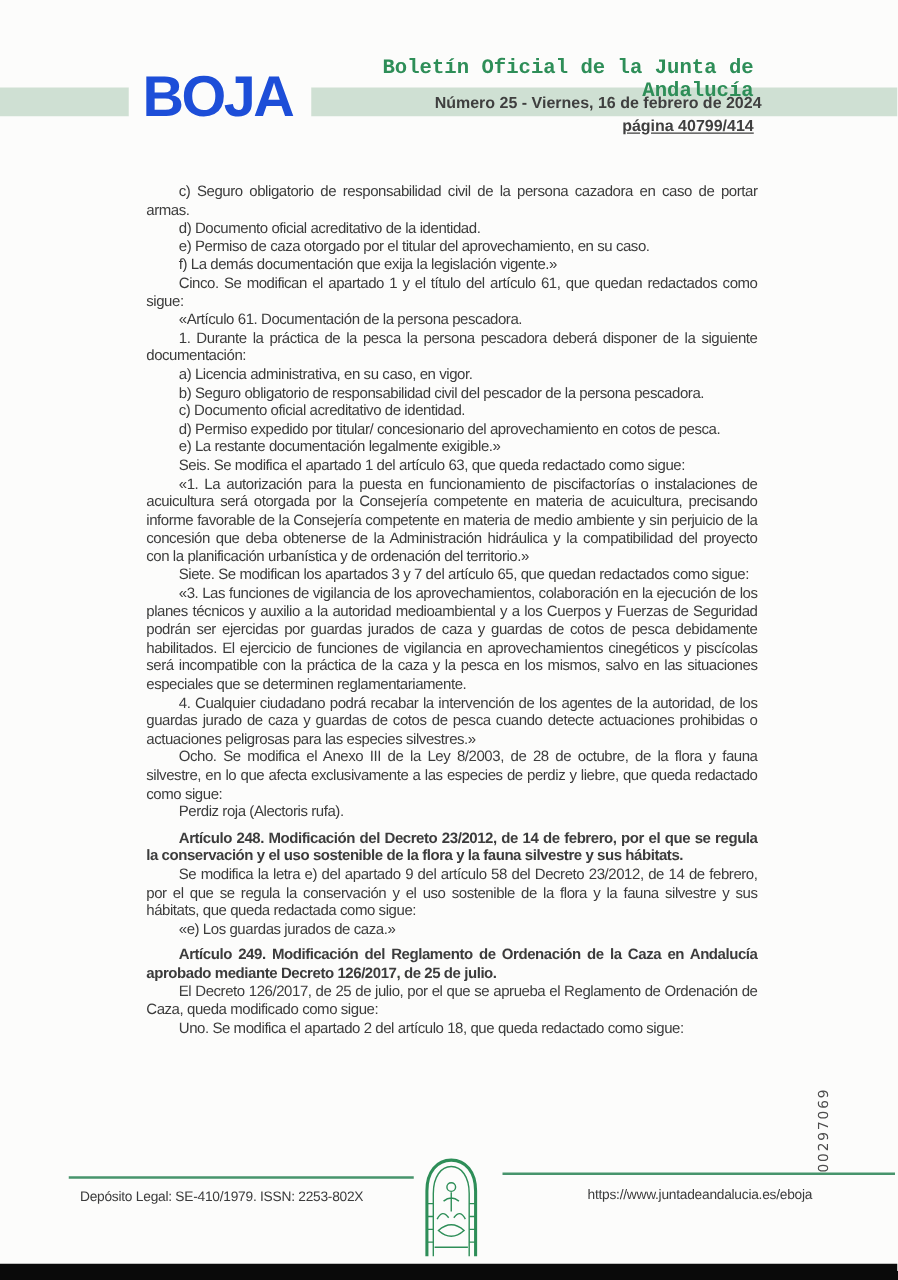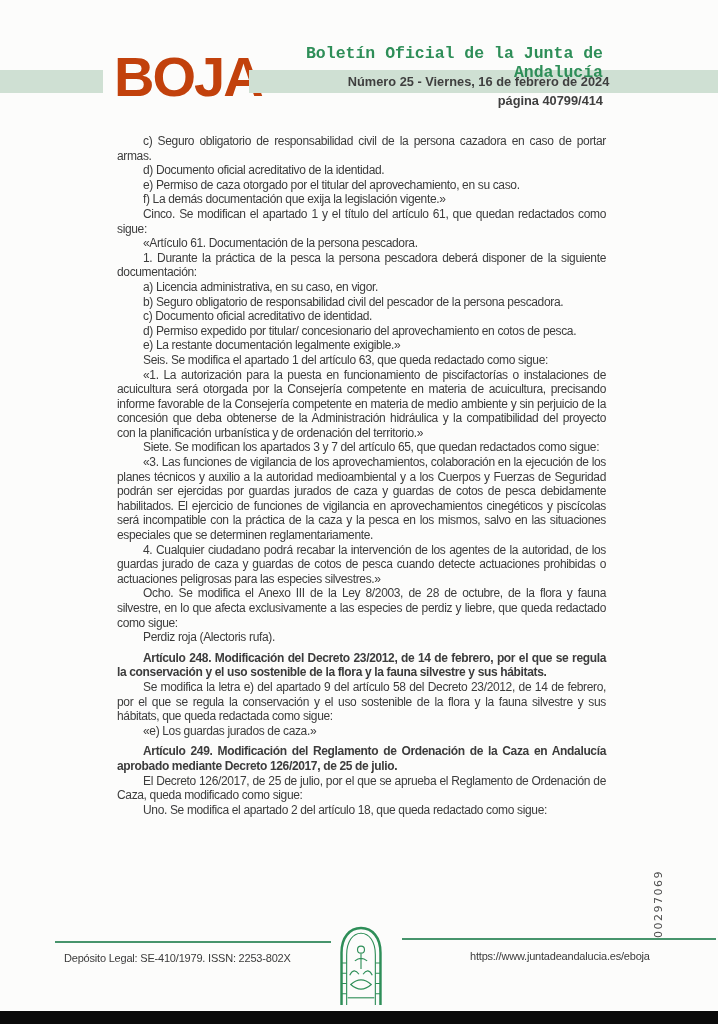--- a/index.html
+++ b/index.html
@@ -9,40 +9,40 @@
     font-family:"Liberation Sans","DejaVu Sans",sans-serif;
   }
   .page{position:absolute;inset:0;}
 
   
   .band{position:absolute;background:#cfe0d3;height:23px;top:70px;}
   .band-left{left:0;width:103px;}
   .band-right{left:249px;right:0;}
   .boja-logo{
     position:absolute;left:114px;top:51px;width:128px;
-    font-size:56px;line-height:52px;font-weight:bold;
-    letter-spacing:-2px;color:#c2410c;
+    font-size:46px;line-height:52px;font-weight:bold;
+    letter-spacing:-2px;color:#1d4ed8;
   }
   .bulletin-title{
     position:absolute;left:249px;top:44px;width:354px;
     text-align:right;font-size:16.5px;font-weight:bold;color:#2e8e58;font-family:Liberation Mono, monospace;
   }
   .issue-line{
     position:absolute;left:249px;right:10px;top:70px;height:23px;
     display:flex;align-items:center;justify-content:center;
     font-size:12.8px;font-weight:bold;color:#3f3f3f;
   }
   .page-line{
     position:absolute;left:249px;top:93px;width:354px;
-    text-align:right;font-size:12.8px;font-weight:bold;color:#3f3f3f;
+    text-align:right;font-size:12.8px;font-weight:bold;color:#3f3f3f;text-decoration:underline;
   }
 
   
   .doc-body{
-    position:absolute;left:117px;top:134px;width:489px;
+    position:absolute;left:117px;top:146px;width:489px;
     font-size:12px;line-height:14.6px;letter-spacing:-0.35px;
     color:#3c3c3c;text-align:justify;
   }
   .doc-body p{margin:0;text-indent:26px;}
   .doc-body p.gap{margin-top:6px;font-weight:bold;}
 
   
   .margin-code{
     position:absolute;left:652px;top:850px;height:88px;
     writing-mode:vertical-rl;transform:rotate(180deg);

